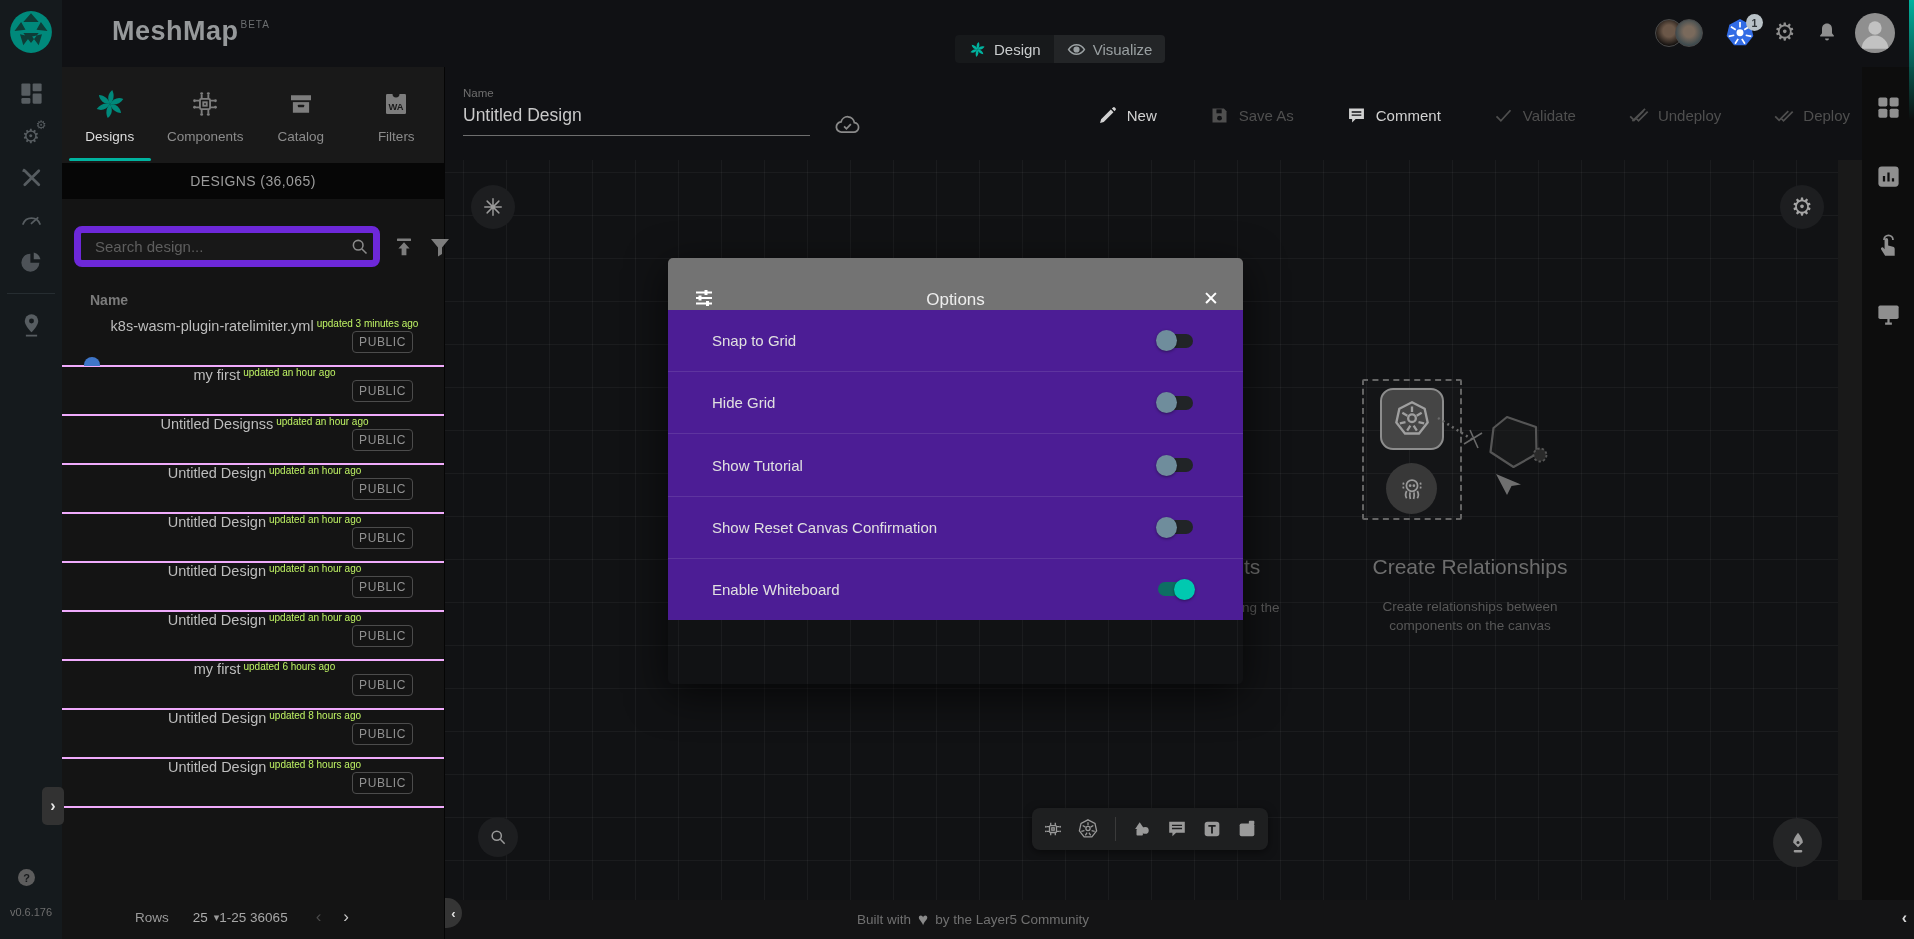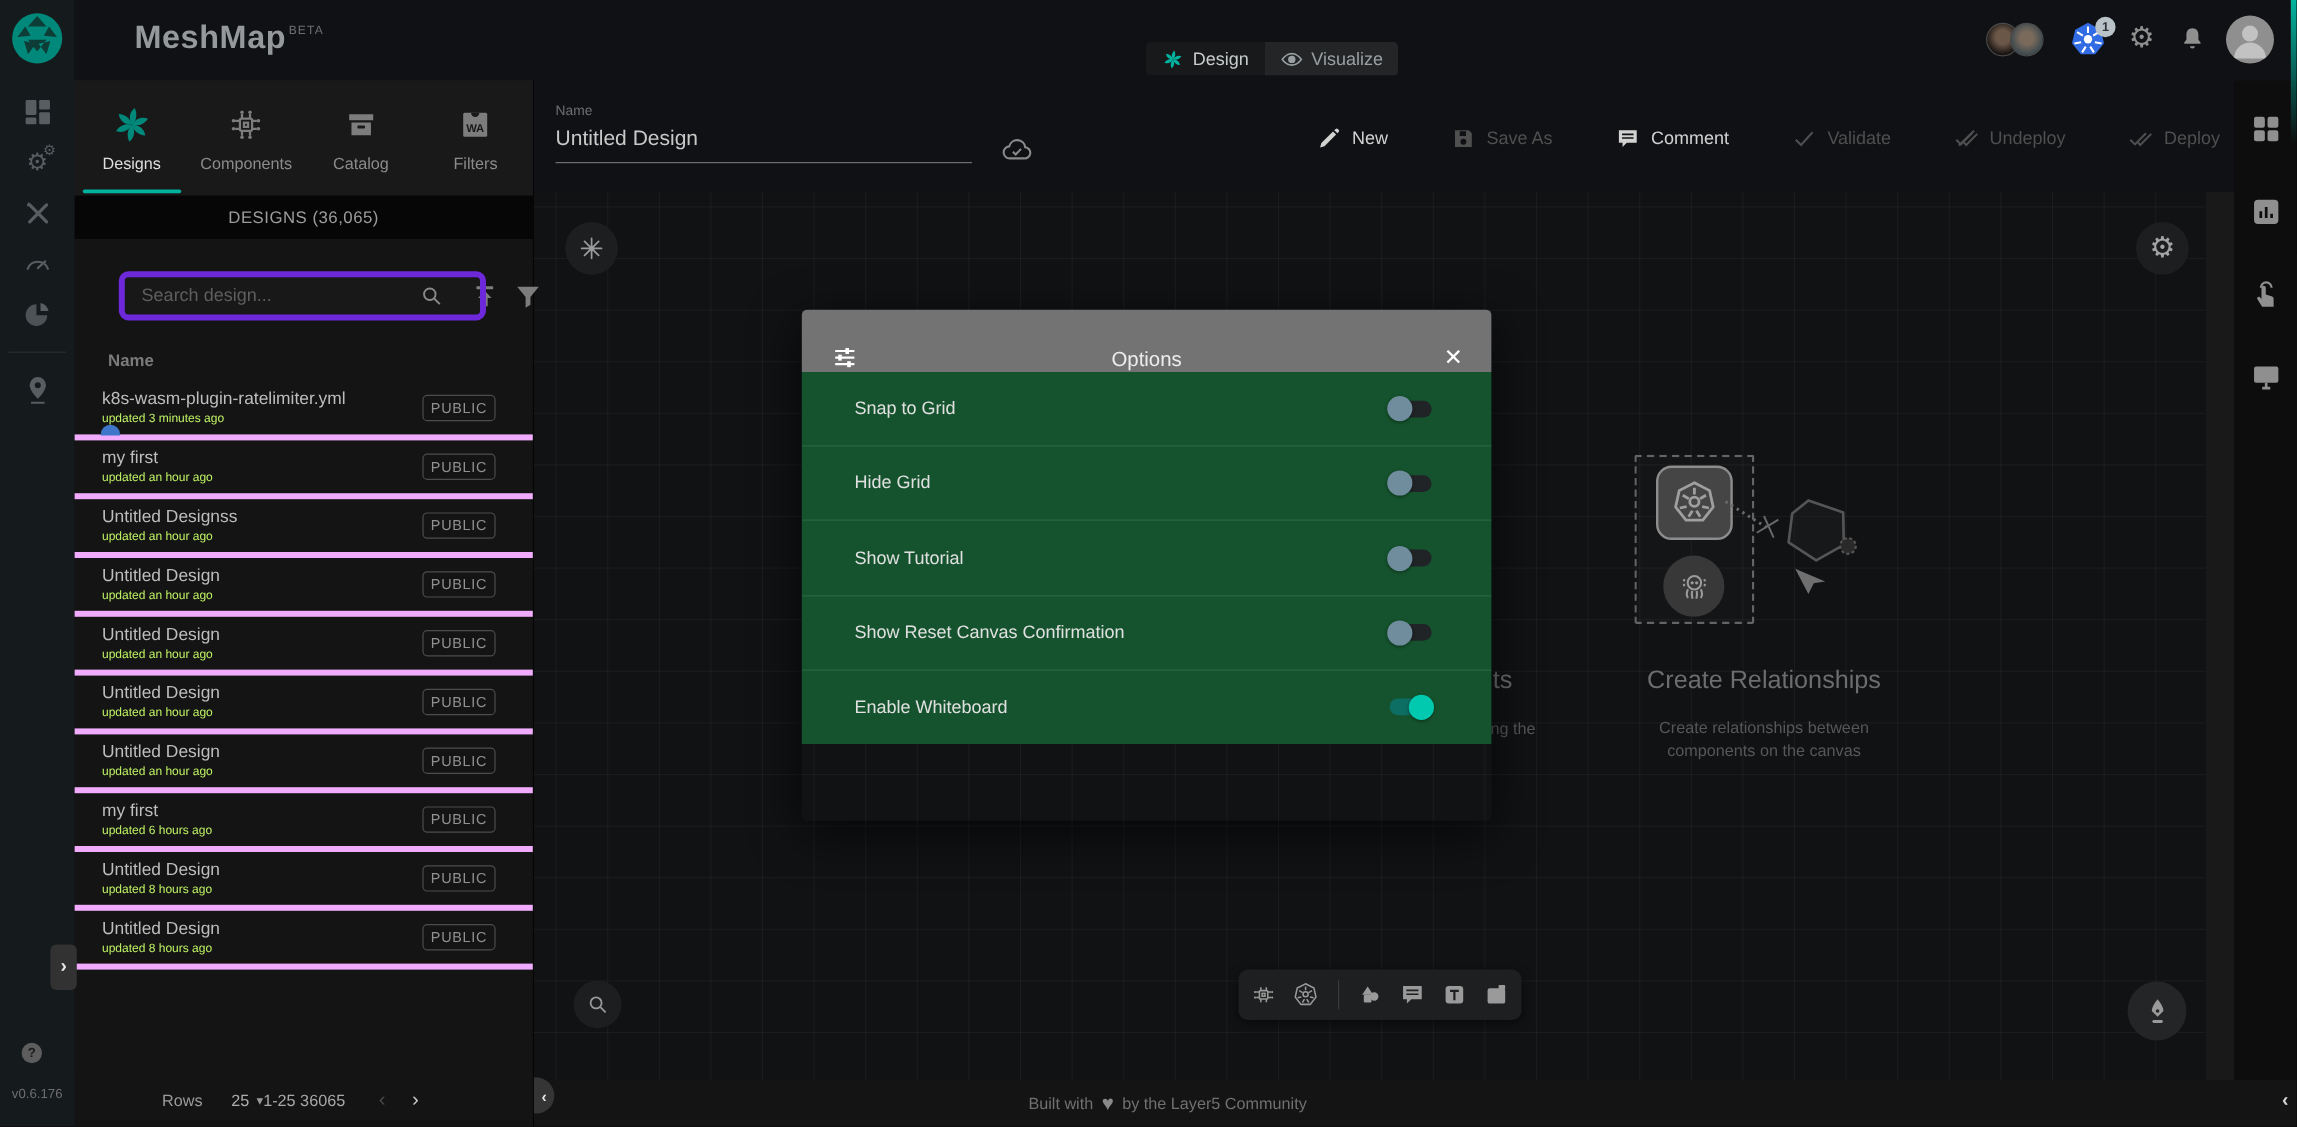--- a/index.html
+++ b/index.html
@@ -40,27 +40,27 @@
   
   .panel{position:absolute;left:62px;top:67px;width:383px;height:872px;background:#141414;z-index:10;border-right:1px solid #050505;box-sizing:border-box;}
   .ptabs{position:absolute;top:0;left:0;width:100%;height:96px;background:#191919;display:flex;}
   .ptab{flex:1;display:flex;flex-direction:column;align-items:center;justify-content:center;gap:7px;color:#8b8b8b;font-size:13.5px;position:relative;}
   .ptab .ticon{height:36px;display:flex;align-items:center;color:#7d7d7d;}
   .ptab.active{color:#dedede;}
   .ptab.active:after{content:"";position:absolute;bottom:2px;left:50%;transform:translateX(-50%);width:82px;height:3px;background:#00B39F;border-radius:2px;}
   .designs-bar{position:absolute;top:96px;left:0;width:100%;height:36px;background:#060606;display:flex;align-items:center;justify-content:center;font-size:14px;color:#9c9c9c;letter-spacing:.4px;}
   .search-row{position:absolute;top:158px;left:12px;height:43px;display:flex;align-items:center;}
   .search-box{position:relative;width:306px;height:41px;}
-  .search-input{width:100%;height:100%;box-sizing:border-box;background:rgba(255,255,255,.02);border:5px solid #6d28d9;border-radius:8px;color:#bbb;font-size:15px;padding:0 40px 0 14px;outline:none;font-family:inherit;margin-left:25px;}
+  .search-input{width:100%;height:100%;box-sizing:border-box;background:rgba(255,255,255,.02);border:7px solid #6d28d9;border-radius:8px;color:#bbb;font-size:15px;padding:0 40px 0 14px;outline:none;font-family:inherit;}
   .search-input::placeholder{color:#5e5e5e;}
   .search-ico{position:absolute;right:10px;top:10px;width:21px;height:21px;color:#8a8a8a;}
   .tool-ico{margin-left:12px;width:24px;height:24px;color:#7d7d7d;}
   .col-header{position:absolute;top:225px;left:28px;font-size:14px;font-weight:bold;color:#7b7b7b;}
   .dlist{position:absolute;top:251px;left:0;width:100%;}
-  .drow{position:relative;height:49px;border-bottom:5px solid #f0abfc;padding-left:23px;display:flex;flex-direction:column;justify-content:center;gap:3px;box-sizing:border-box;}
+  .drow{position:relative;height:49px;border-bottom:2px solid #f0abfc;padding-left:23px;display:flex;flex-direction:row;justify-content:center;gap:3px;box-sizing:border-box;}
   .drow-name{font-size:14.5px;color:#bdbdbd;}
   .drow-updated{font-size:10px;color:#bef264;}
   .pill{position:absolute;right:31px;top:50%;transform:translateY(-50%);font-size:12px;color:#919191;border:1px solid #4c4c4c;border-radius:4px;padding:3px 6px;letter-spacing:.6px;}
   .mini-avatar{position:absolute;left:22px;bottom:-1px;width:16px;height:9px;border-radius:8px 8px 0 0;background:#3f76c9;z-index:2;}
   .pagination{position:absolute;bottom:0;left:0;width:100%;height:44px;display:flex;align-items:center;font-size:13.5px;color:#9a9a9a;background:#141414;}
   .pg-rows{margin-left:73px;}
   .pg-select{margin-left:24px;display:flex;align-items:center;gap:6px;color:#adadad;}
   .pg-caret{font-size:11px;color:#9a9a9a;}
   .pg-range{color:#a7a7a7;}
   .pg-prev{margin-left:28px;font-size:17px;color:#4a4a4a;}
@@ -105,21 +105,21 @@
   .heart{font-size:17px;color:#8a8a8a;}
   .foot-collapse-left{position:absolute;left:0;top:-2px;width:17px;height:30px;background:#353535;border-radius:0 15px 15px 0;display:flex;align-items:center;justify-content:center;color:#e3e3e3;font-size:13px;font-weight:bold;}
   .foot-collapse-right{position:absolute;right:7px;top:9px;color:#d9d9d9;font-size:16px;font-weight:bold;}
 
   
   .modal{position:absolute;left:668px;top:258px;width:575px;height:426px;border-radius:5px;overflow:hidden;box-shadow:0 10px 40px rgba(0,0,0,.65);z-index:30;}
   .modal-hdr{height:52px;background:#737373;display:flex;align-items:flex-end;padding:0 24px;}
   .sliders-ico{width:24px;height:24px;color:#fff;}
   .modal-title{flex:1;text-align:center;font-size:17px;color:#ededed;}
   .modal-close{width:24px;text-align:right;color:#fff;font-size:19px;font-weight:bold;}
-  .modal-body{height:310px;background:#14532d;display:flex;flex-direction:column;}
+  .modal-body{height:310px;background:#4c1d95;display:flex;flex-direction:column;}
   .opt-row{flex:1;display:flex;align-items:center;padding:0 50px 0 44px;border-bottom:1px solid rgba(255,255,255,.1);}
   .opt-row:last-child{border-bottom:none;}
   .opt-label{font-size:15px;color:#e0e0e0;}
   .toggle{margin-left:auto;position:relative;width:35px;height:14px;border-radius:7px;background:#212427;}
   .knob{position:absolute;top:-3.5px;left:-2px;width:21px;height:21px;border-radius:50%;background:#6f8d9c;box-shadow:0 1px 3px rgba(0,0,0,.4);}
   .toggle.on{background:#0d6e63;}
   .toggle.on .knob{left:auto;right:-2px;background:#00C9B0;}
 </style>
 </head>
 <body>

